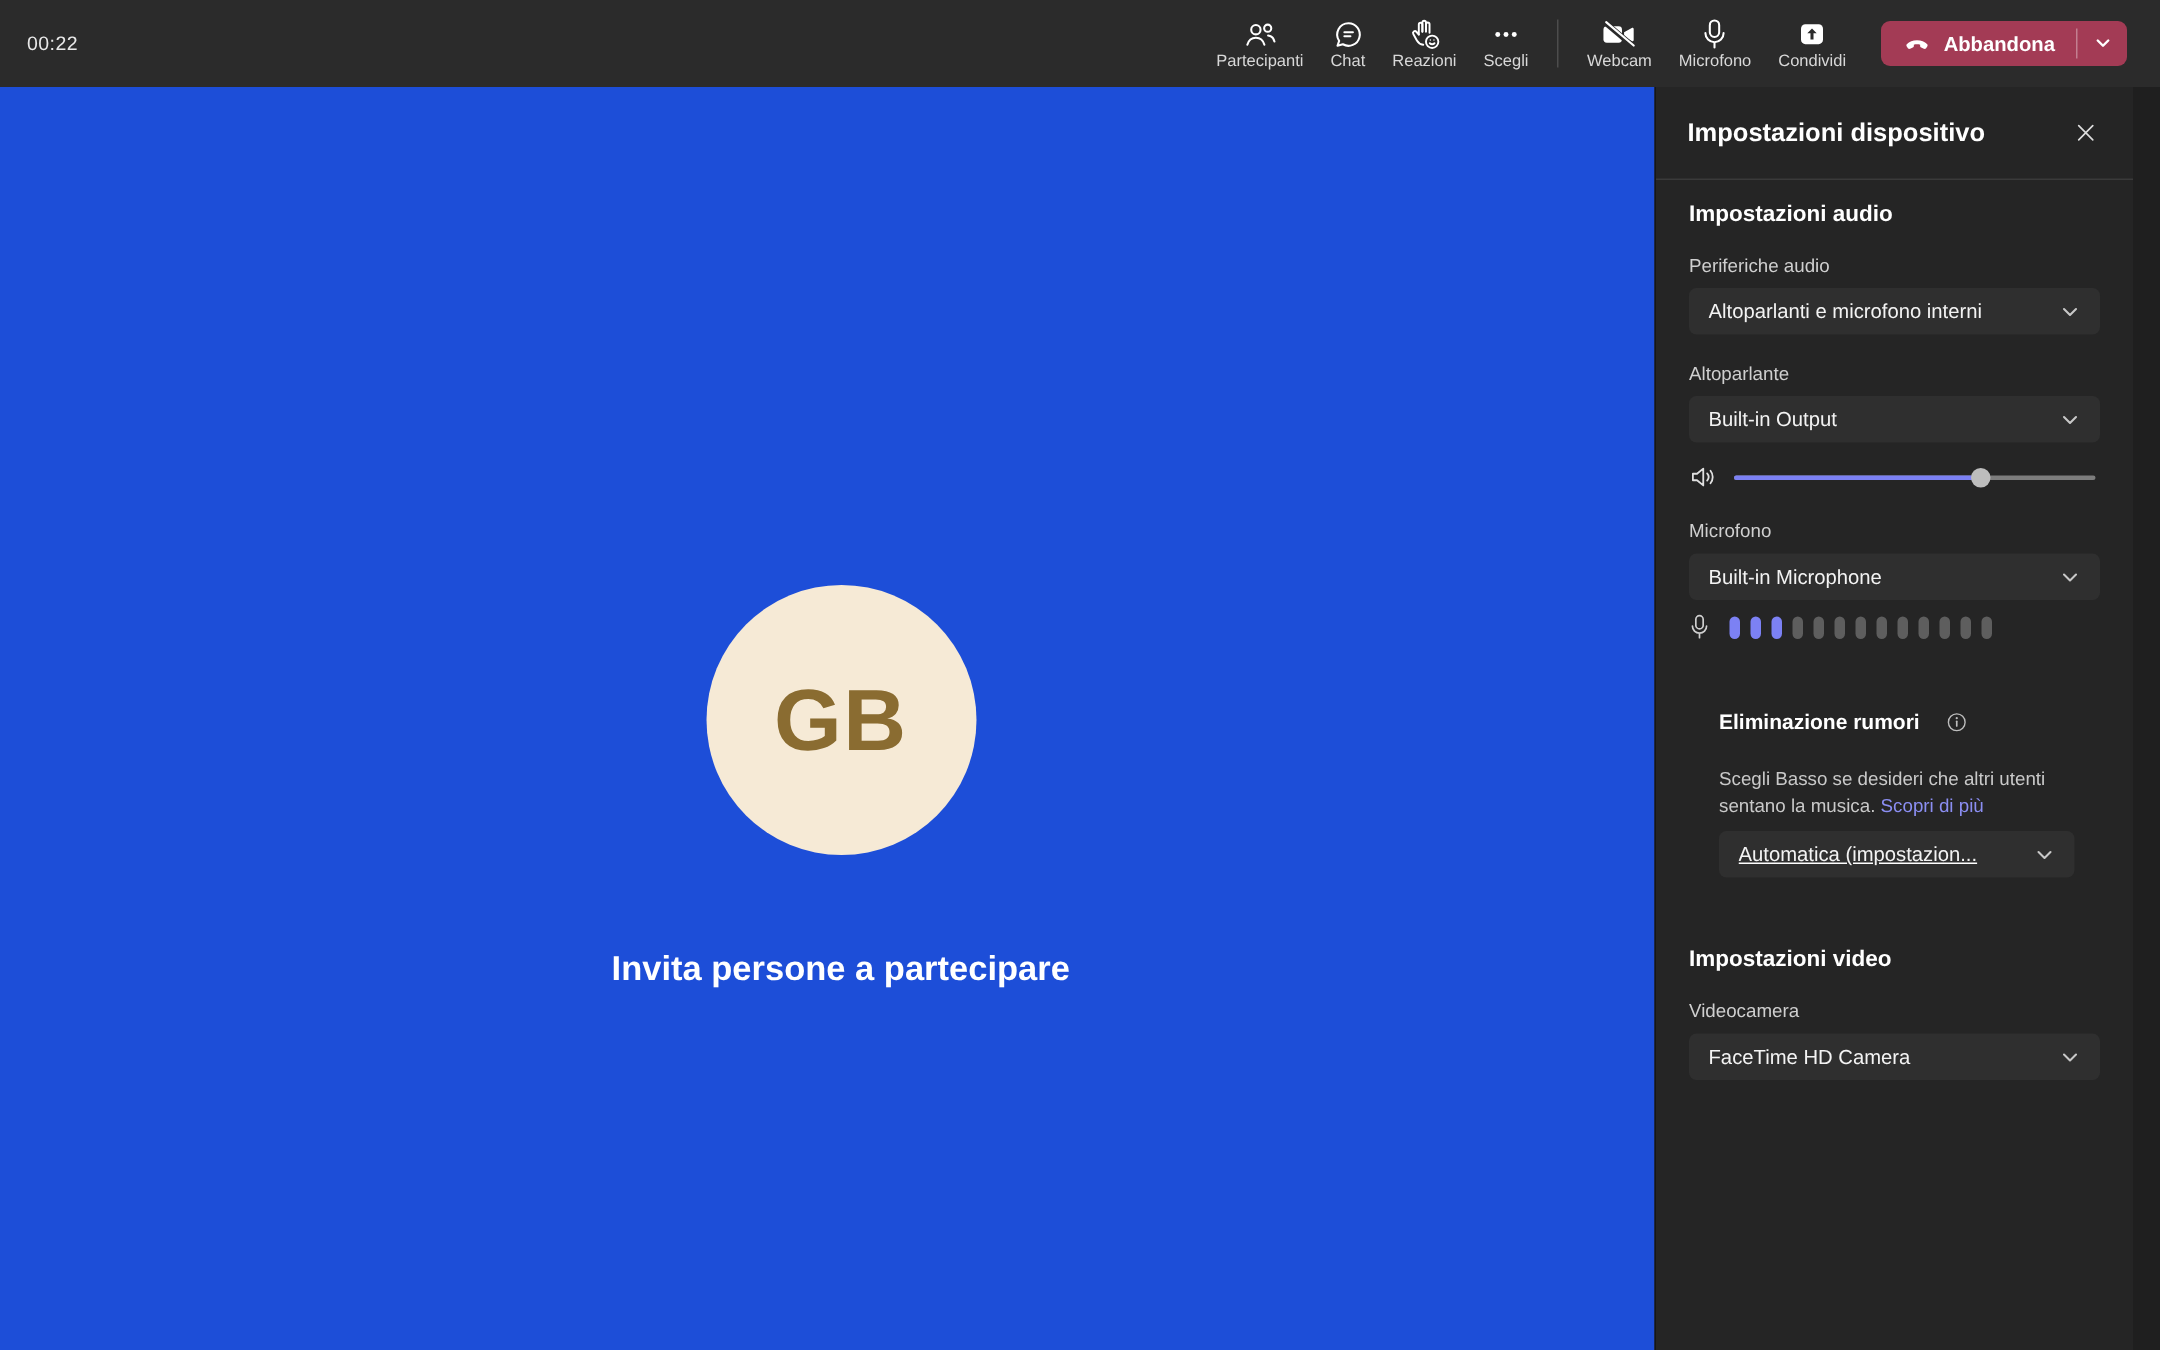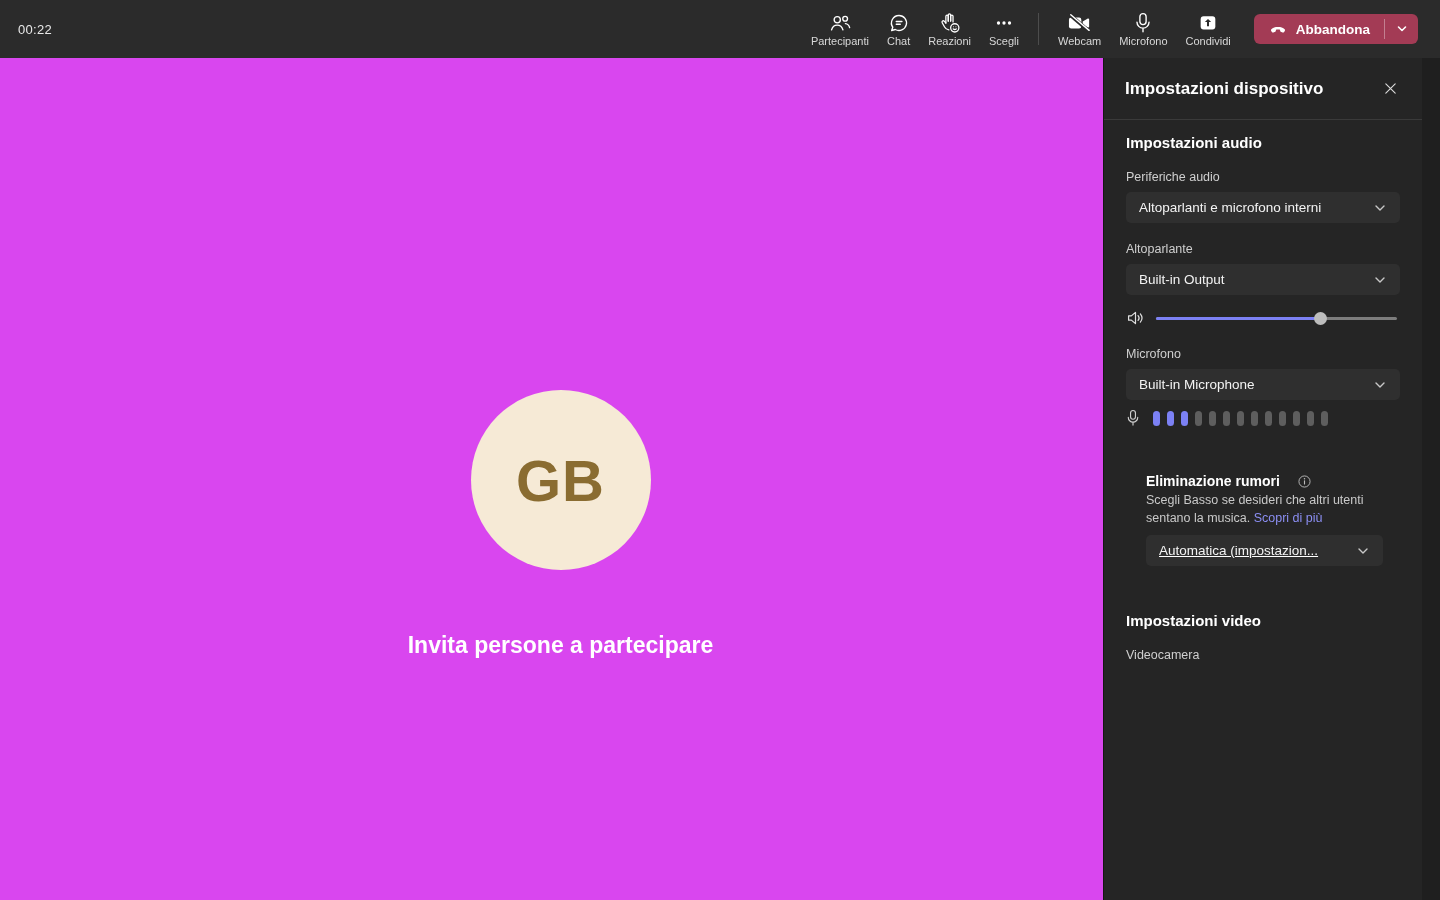--- a/index.html
+++ b/index.html
@@ -19,21 +19,21 @@
   .tb-sep { width:1px; height:32px; background:#4d4d4d; margin:0 10px; }
   .leave-btn { display:flex; align-items:stretch; height:30px; border-radius:6px;
                overflow:hidden; margin-left:14px; margin-right:22px;
                background:var(--leave,#a33b55); }
   .leave-main { display:flex; align-items:center; gap:8px; padding:0 14px; cursor:pointer; }
   .leave-main .txt { font-size:13.5px; font-weight:bold; color:#fff; }
   .leave-div { width:1px; background:rgba(255,255,255,.35); margin:5px 0; }
   .leave-caret { width:33px; display:flex; align-items:center; justify-content:center; cursor:pointer; }
 
   
-  .stage { position:absolute; top:58px; left:0; right:319px; bottom:0; background:#d946ef; }
+  .stage { position:absolute; top:58px; left:0; right:319px; bottom:0; background:#1d4ed8; }
   .avatar { position:absolute; left:50%; top:332px; transform:translateX(-50%);
             width:180px; height:180px; border-radius:50%;
             display:flex; align-items:center; justify-content:center;
             font-size:58px; font-weight:600; letter-spacing:1px; }
   .invite { position:absolute; left:0; right:0; top:574px; text-align:center;
             font-size:23px; font-weight:bold; color:#fff; }
 
   
   .panel { position:absolute; top:58px; right:18px; width:319px; bottom:0;
            background:#252525; border-left:1px solid #161616; }
@@ -58,21 +58,21 @@
                   background:var(--accent,#7c81f4); }
   .slider .thumb { position:absolute; top:1px; width:13px; height:13px; border-radius:50%;
                    background:#bdbdbd; }
   .micbars-row { margin-top:9px; height:18px; display:flex; align-items:center; gap:13px; }
   .bars { display:flex; gap:7px; align-items:center; }
   .bars span { width:7px; height:15px; border-radius:3.5px; background:#5e5e5e; }
   .bars span.on { background:var(--accent,#7c81f4); }
   .noise { margin-top:46px; padding-left:20px; }
   .noise-head { display:flex; align-items:center; gap:18px; }
   .noise-title { font-size:14px; font-weight:bold; color:#fff; }
-  .noise-desc { margin-top:2px; width:240px; font-size:12.5px; line-height:18px; color:#c9c9c9; }
+  .noise-desc { margin-top:21px; width:240px; font-size:12.5px; line-height:18px; color:#c9c9c9; }
   .noise-desc a { color:var(--accent-link,#8b8ef2); text-decoration:none; cursor:pointer; }
   .select-sm { width:237px;text-decoration:underline; }
 </style>
 </head>
 <body>
 
 <div class="toolbar">
   <span class="timer">00:22</span>
 
   <div class="tb-right">
@@ -293,15 +293,23 @@
           <svg width="14" height="14" viewBox="0 0 14 14">
               <path d="M3 5l4 4 4-4" stroke="#c8c8c8" stroke-width="1.4" fill="none" stroke-linecap="round" stroke-linejoin="round"></path>
             </svg>
         </span>
       </div>
     </div>
 
     <div class="section-heading sh-video">Impostazioni video</div>
 
     <div class="field-label">Videocamera</div>
+    <div class="select">
+      <span class="val">FaceTime HD Camera</span>
+      <span style="display:flex;">
+        <svg width="14" height="14" viewBox="0 0 14 14">
+            <path d="M3 5l4 4 4-4" stroke="#c8c8c8" stroke-width="1.4" fill="none" stroke-linecap="round" stroke-linejoin="round"></path>
+          </svg>
+      </span>
+    </div>
 
   </div>
 </div>
 
 </body></html>

